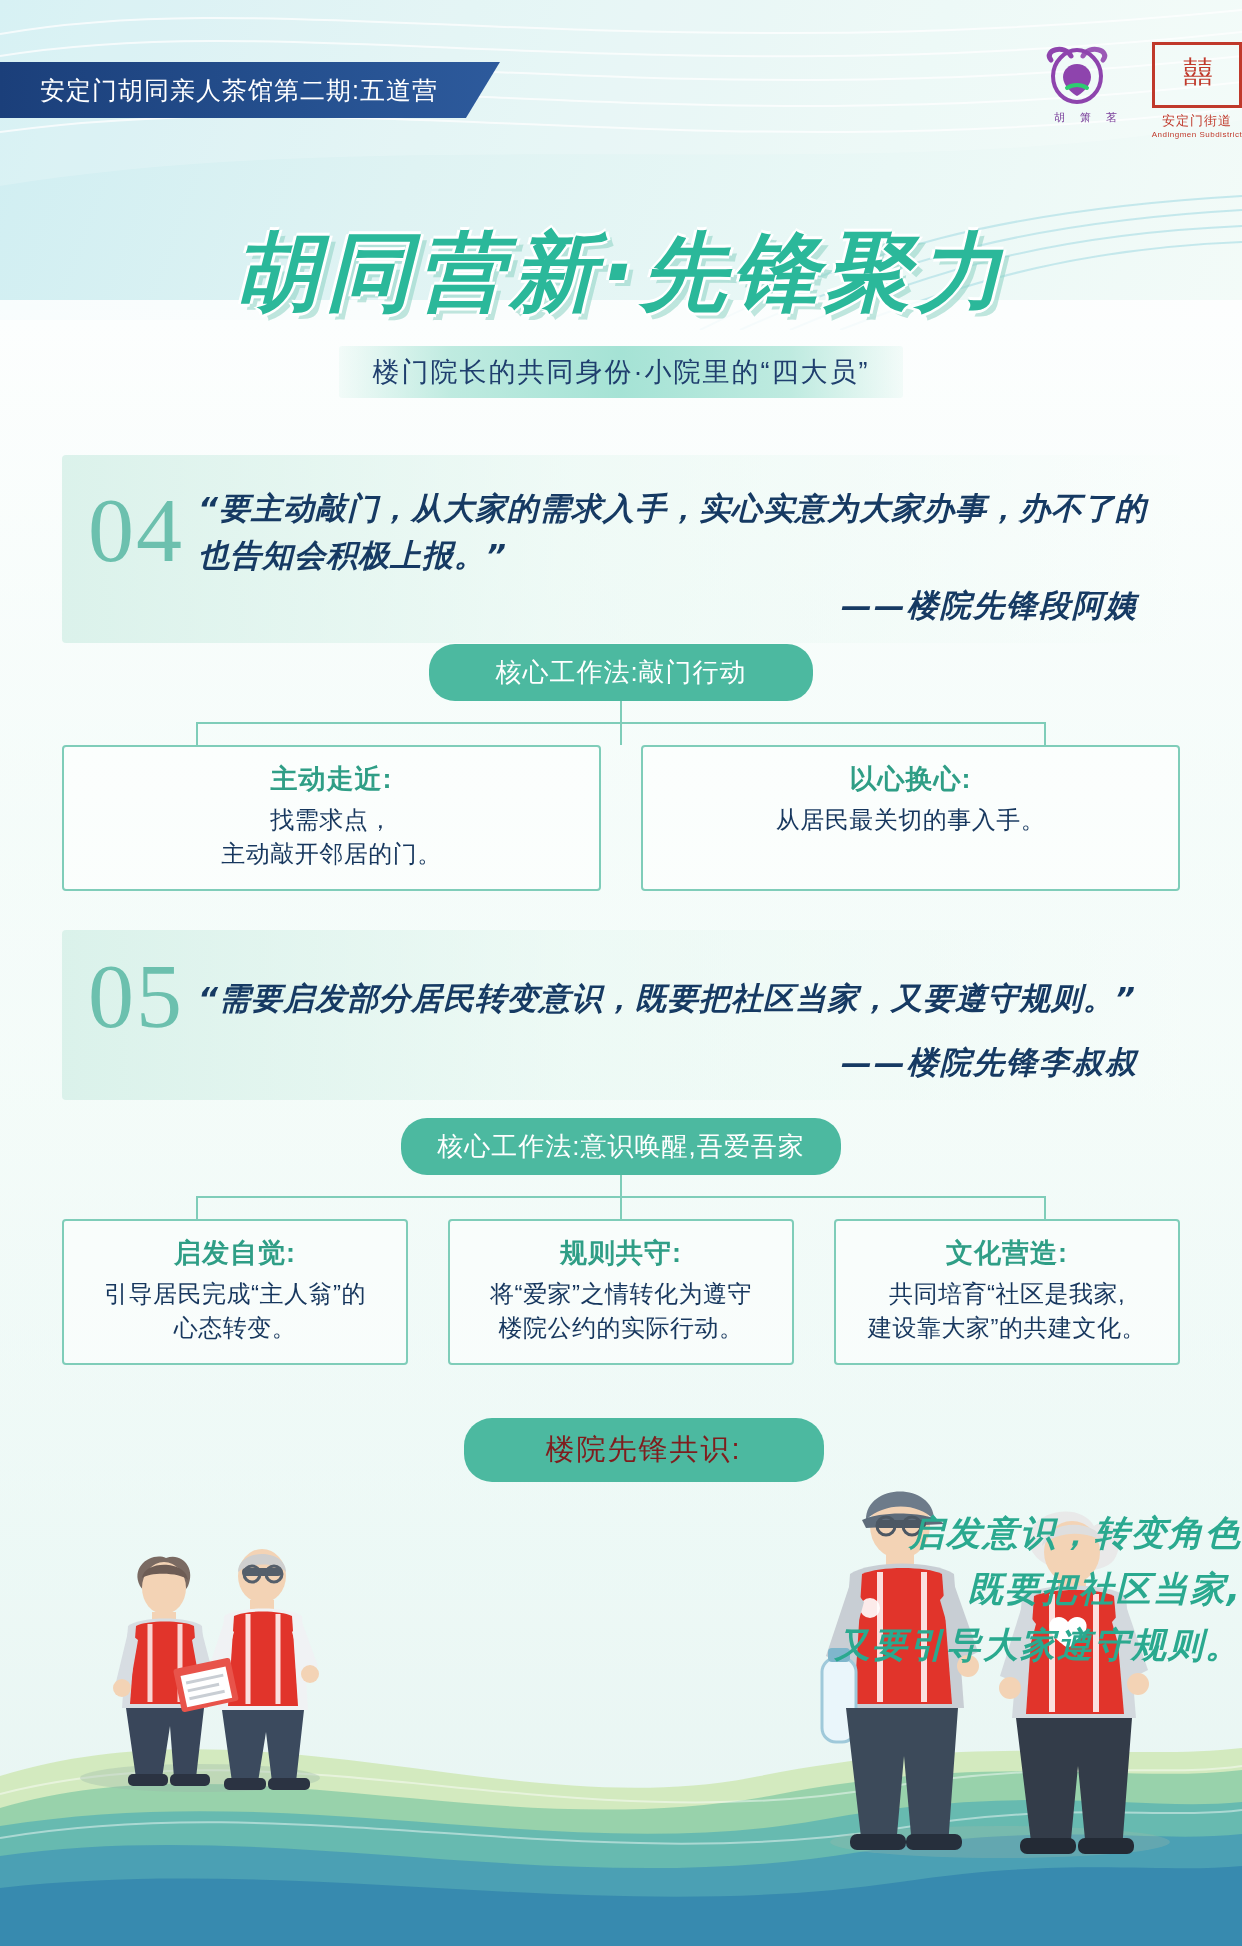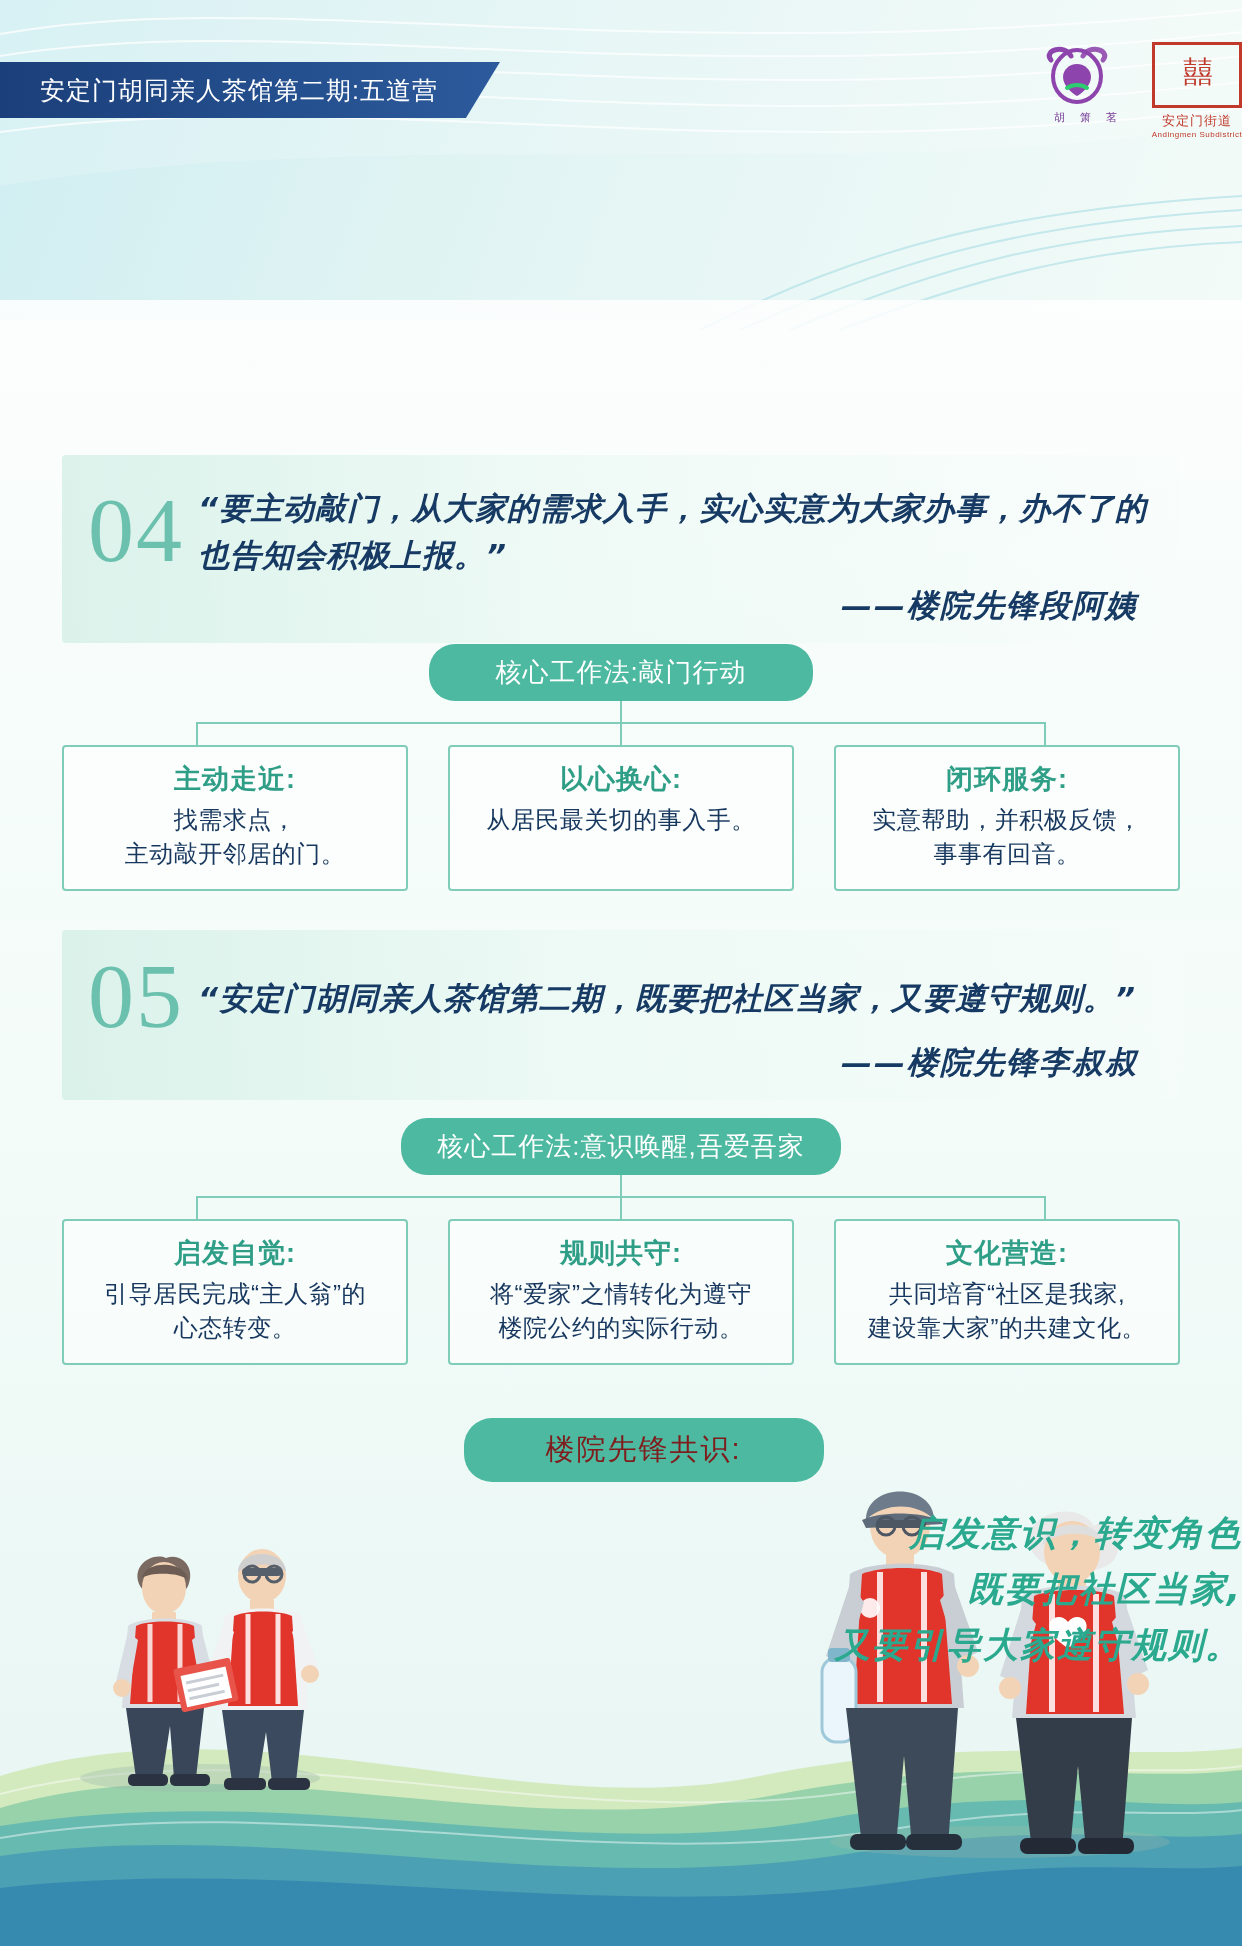--- a/index.html
+++ b/index.html
@@ -297,20 +297,24 @@
       </div>
       <div class="sub">胡 箫 茗</div>
     </div>
     <div class="logo-b">
       <div class="seal">囍</div>
       <div class="cn">安定门街道</div>
       <div class="en">Andingmen Subdistrict</div>
     </div>
   </div>
 
+  <div class="title-wrap">
+    <div class="main-title">胡同营新·先锋聚力</div>
+    <div class="subtitle-bar">楼门院长的共同身份·小院里的“四大员”</div>
+  </div>
 
   <div class="quote-block" style="top: 455px;">
     <div class="q-row">
       <div class="q-num">04</div>
       <div class="q-text">“要主动敲门，从大家的需求入手，实心实意为大家办事，办不了的也告知会积极上报。”</div>
     </div>
     <div class="q-attrib">——楼院先锋段阿姨</div>
   </div>
 
   <div class="chart" style="top: 644px;">
@@ -325,32 +329,27 @@
     <div class="cards">
       <div class="card">
         <div class="c-title">主动走近:</div>
         <div class="c-body" style="white-space:pre-line;">找需求点，
 主动敲开邻居的门。</div>
       </div>
       <div class="card">
         <div class="c-title">以心换心:</div>
         <div class="c-body" style="white-space:pre-line;">从居民最关切的事入手。</div>
       </div>
-      <div class="card">
-        <div class="c-title">闭环服务:</div>
-        <div class="c-body" style="white-space:pre-line;">实意帮助，并积极反馈，
-事事有回音。</div>
-      </div>
     </div>
   </div>
 
   <div class="quote-block" style="top: 930px;">
     <div class="q-row">
       <div class="q-num">05</div>
-      <div class="q-text">“安定门胡同亲人茶馆第二期，既要把社区当家，又要遵守规则。”</div>
+      <div class="q-text">“需要启发部分居民转变意识，既要把社区当家，又要遵守规则。”</div>
     </div>
     <div class="q-attrib">——楼院先锋李叔叔</div>
   </div>
 
   <div class="chart" style="top: 1118px;">
     <div class="chart-head" style="width: 440px;">核心工作法:意识唤醒,吾爱吾家</div>
     <div class="connector">
       <span class="v-mid"></span>
         <span class="h"></span>
       <span class="v c1"></span>

